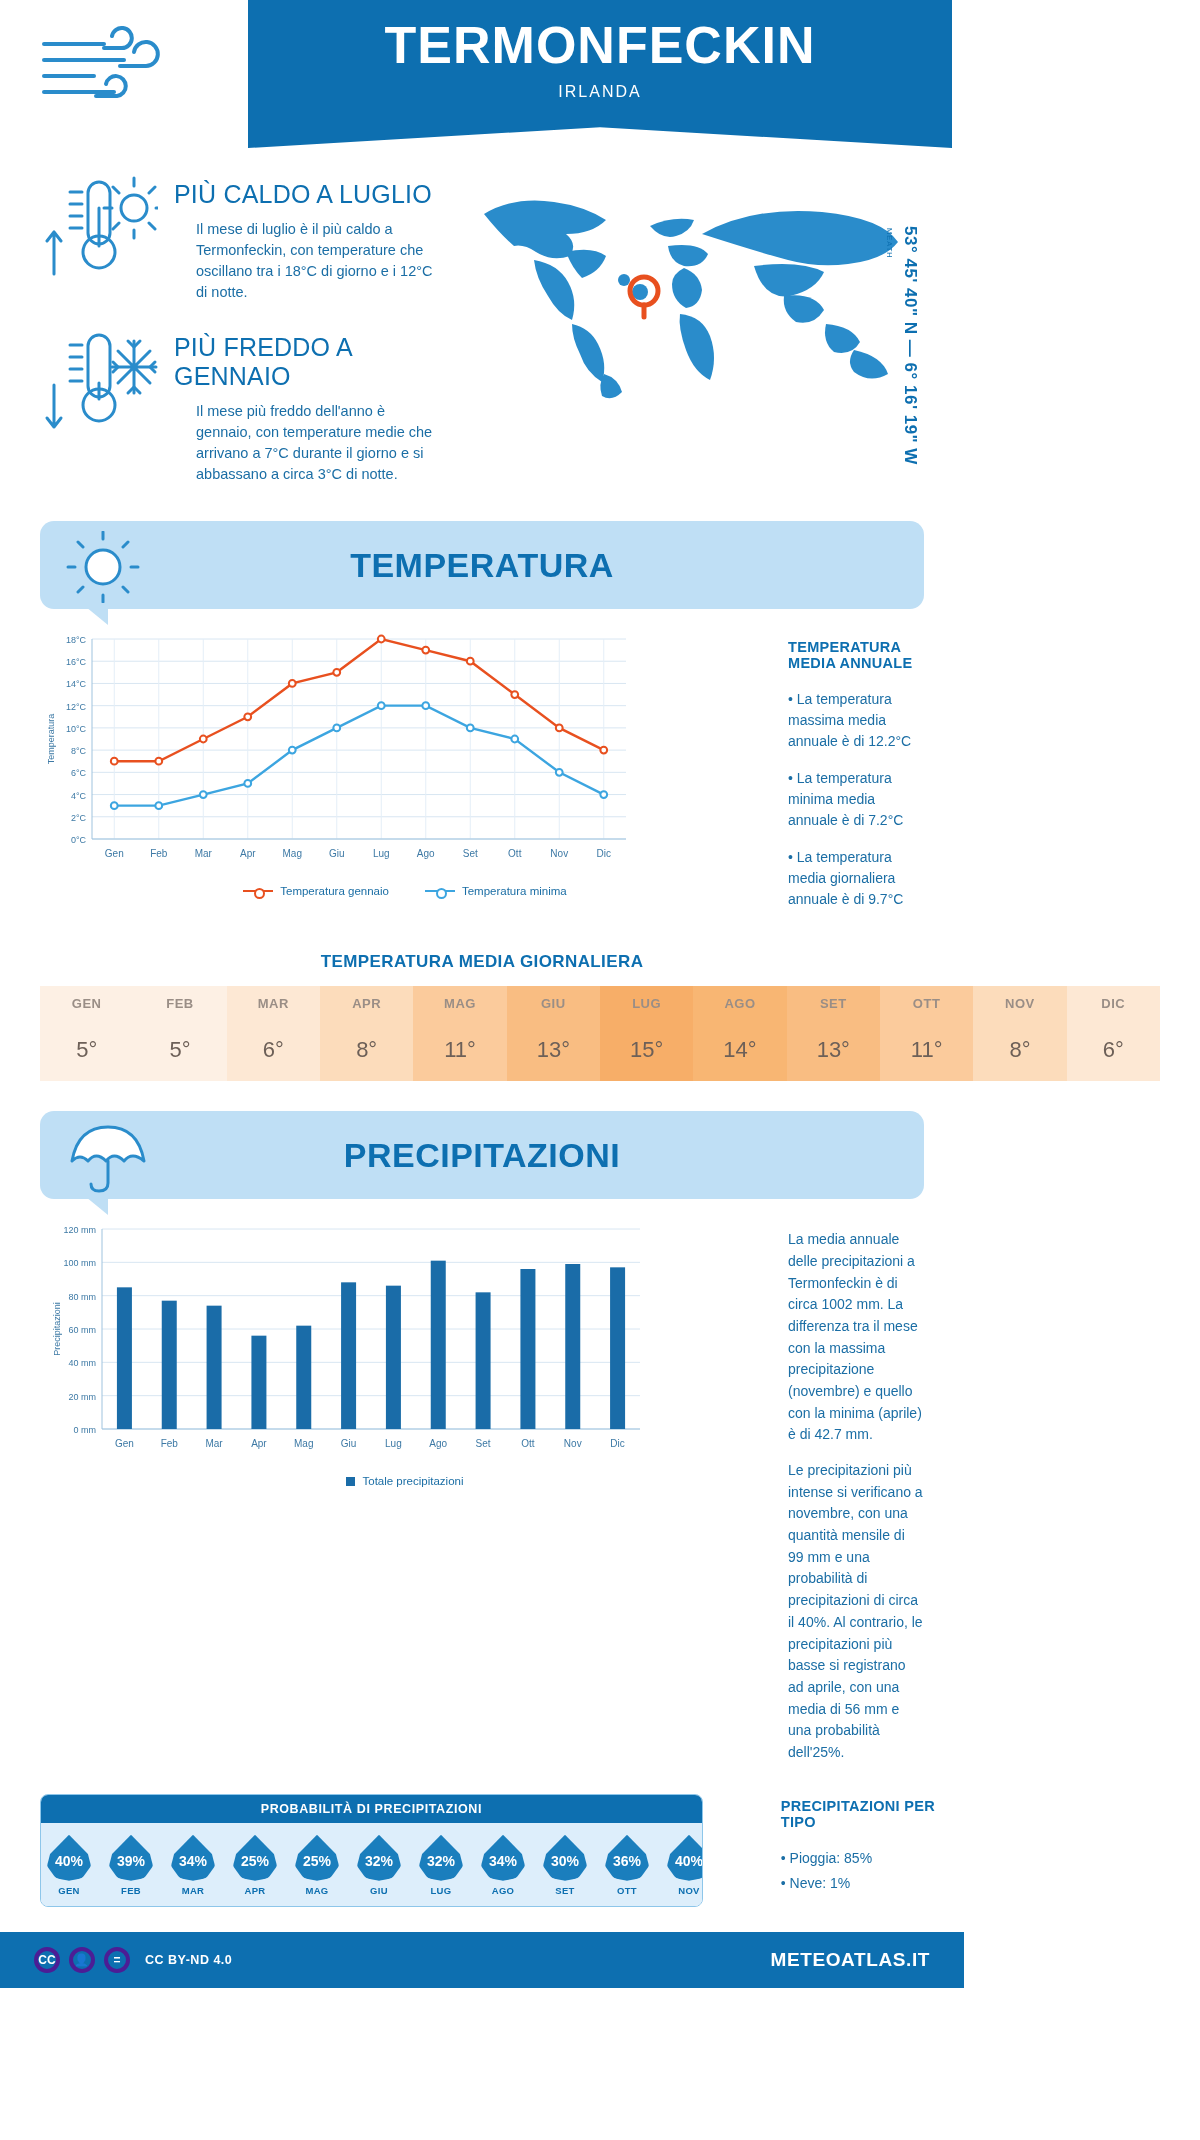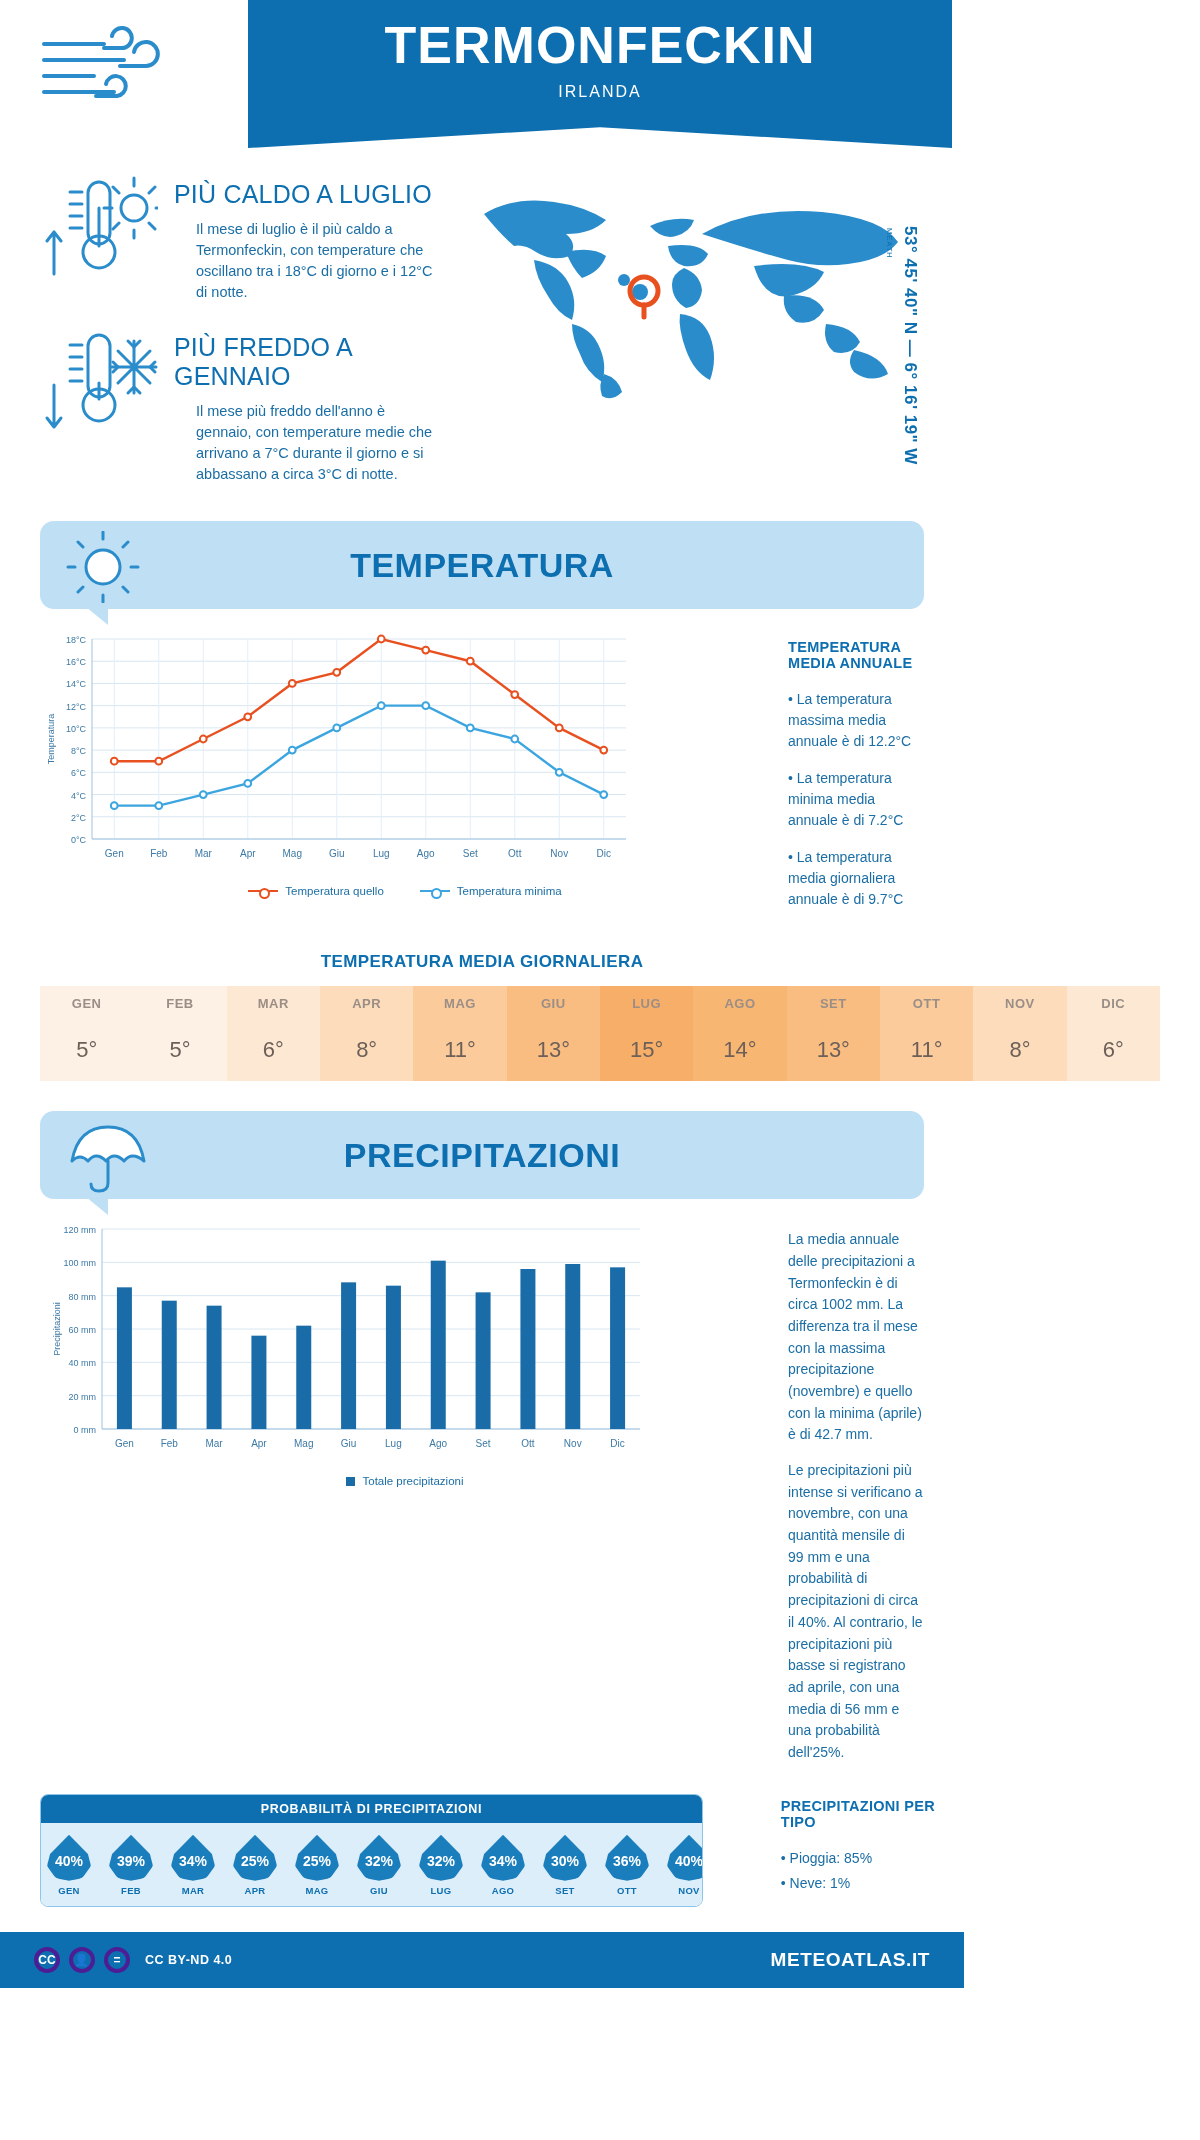--- a/index.html
+++ b/index.html
@@ -488,21 +488,21 @@
           <circle cx="341.25" cy="78.66666666666669" r="3.4" fill="#fff" stroke="#3ca5e0" stroke-width="2"></circle>
           <circle cx="385.75" cy="78.66666666666669" r="3.4" fill="#fff" stroke="#3ca5e0" stroke-width="2"></circle>
           <circle cx="430.25" cy="100.88888888888889" r="3.4" fill="#fff" stroke="#3ca5e0" stroke-width="2"></circle>
           <circle cx="474.75" cy="112" r="3.4" fill="#fff" stroke="#3ca5e0" stroke-width="2"></circle>
           <circle cx="519.25" cy="145.33333333333334" r="3.4" fill="#fff" stroke="#3ca5e0" stroke-width="2"></circle>
           <circle cx="563.75" cy="167.55555555555554" r="3.4" fill="#fff" stroke="#3ca5e0" stroke-width="2"></circle>
         </svg>
       <div class="legend">
         <div class="legend-item">
           <span class="legend-line"></span>
-          <span>Temperatura quello</span>
+          <span>Temperatura gennaio</span>
         </div>
         <div class="legend-item">
           <span class="legend-line blue"></span>
           <span>Temperatura minima</span>
         </div>
       </div>
     </div>
     <div class="chart-right">
       <div class="side-title">TEMPERATURA MEDIA ANNUALE</div>
       <div class="side-item">• La temperatura massima media annuale è di 12.2°C</div>

